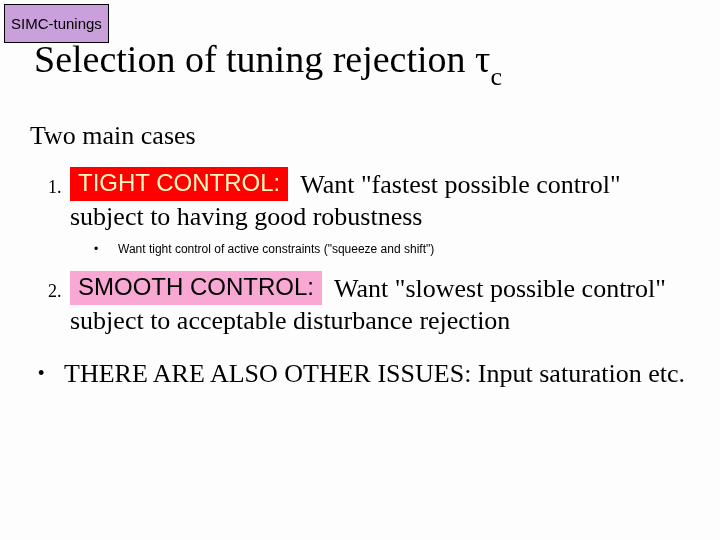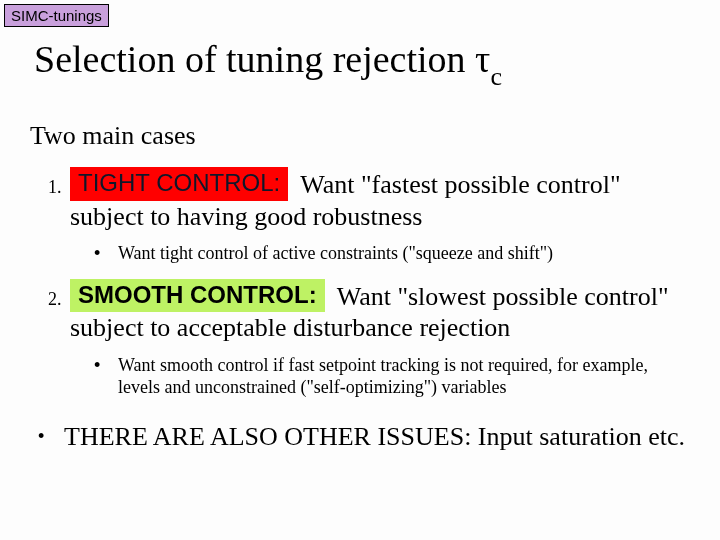--- a/index.html
+++ b/index.html
@@ -17,21 +17,21 @@
     width: 720px;
     height: 540px;
     box-sizing: border-box;
   }
   .tag {
     position: absolute;
     left: 4px;
     top: 4px;
     background: #c9a0dc; 
     border: 1px solid #000;
-    padding: 2px 6px;
+    padding: 10px 6px;
     font-family: Arial, Helvetica, sans-serif;
     font-size: 15px;
   }
   .title {
     position: absolute;
     left: 34px;
     top: 40px;
     font-size: 38px;
     line-height: 1.05;
     white-space: nowrap;
@@ -62,35 +62,35 @@
     padding-left: 36px;
     font-size: 22px; 
   }
   ol.main > li {
     margin-bottom: 8px;
     padding-left: 4px;
     font-size: 26px;
   }
   .pill {
     display: inline-block;
-    color: #0f172a;
+    color: #fef9c3;
     font-family: Arial, Helvetica, sans-serif;
     font-size: 24px;
     padding: 2px 8px 3px 8px;
     margin-right: 6px;
     vertical-align: 2px;
   }
   .pill.red { background: #ff0000; }
-  .pill.yellow { background: #bef264; color: #000; font-weight: bold; }
+  .pill.yellow { background: #f9a8d4; color: #000; }
   ul.sub {
     list-style: none;
     margin: 10px 0 14px 0;
     padding-left: 48px;
-    font-size: 18px;
-    font-family: Liberation Serif, serif;
+    font-size: 12px;
+    font-family: Liberation Sans, sans-serif;
   }
   ul.sub > li::before {
     content: "•";
     display: inline-block;
     width: 24px;
     margin-left: -24px;
     font-family: Arial, sans-serif;
   }
   ul.sub > li {
     margin-bottom: 6px;
@@ -135,23 +135,20 @@
 
     <ol class="main">
       <li>
         <span class="pill red">TIGHT CONTROL:</span><span> Want "fastest possible control" subject to having good robustness</span>
         <ul class="sub">
           <li>Want tight control of active constraints ("squeeze and shift")</li>
         </ul>
       </li>
       <li>
         <span class="pill yellow">SMOOTH CONTROL:</span><span> Want "slowest possible control" subject to acceptable disturbance rejection</span>
-        <ul class="sub">
-          <li>Want smooth control if fast setpoint tracking is not required, for example, levels and unconstrained ("self-optimizing") variables</li>
-        </ul>
       </li>
     </ol>
 
     <ul class="bottom">
       <li>THERE ARE ALSO OTHER ISSUES: Input saturation etc.</li>
     </ul>
   </div>
 
 </div>
 

